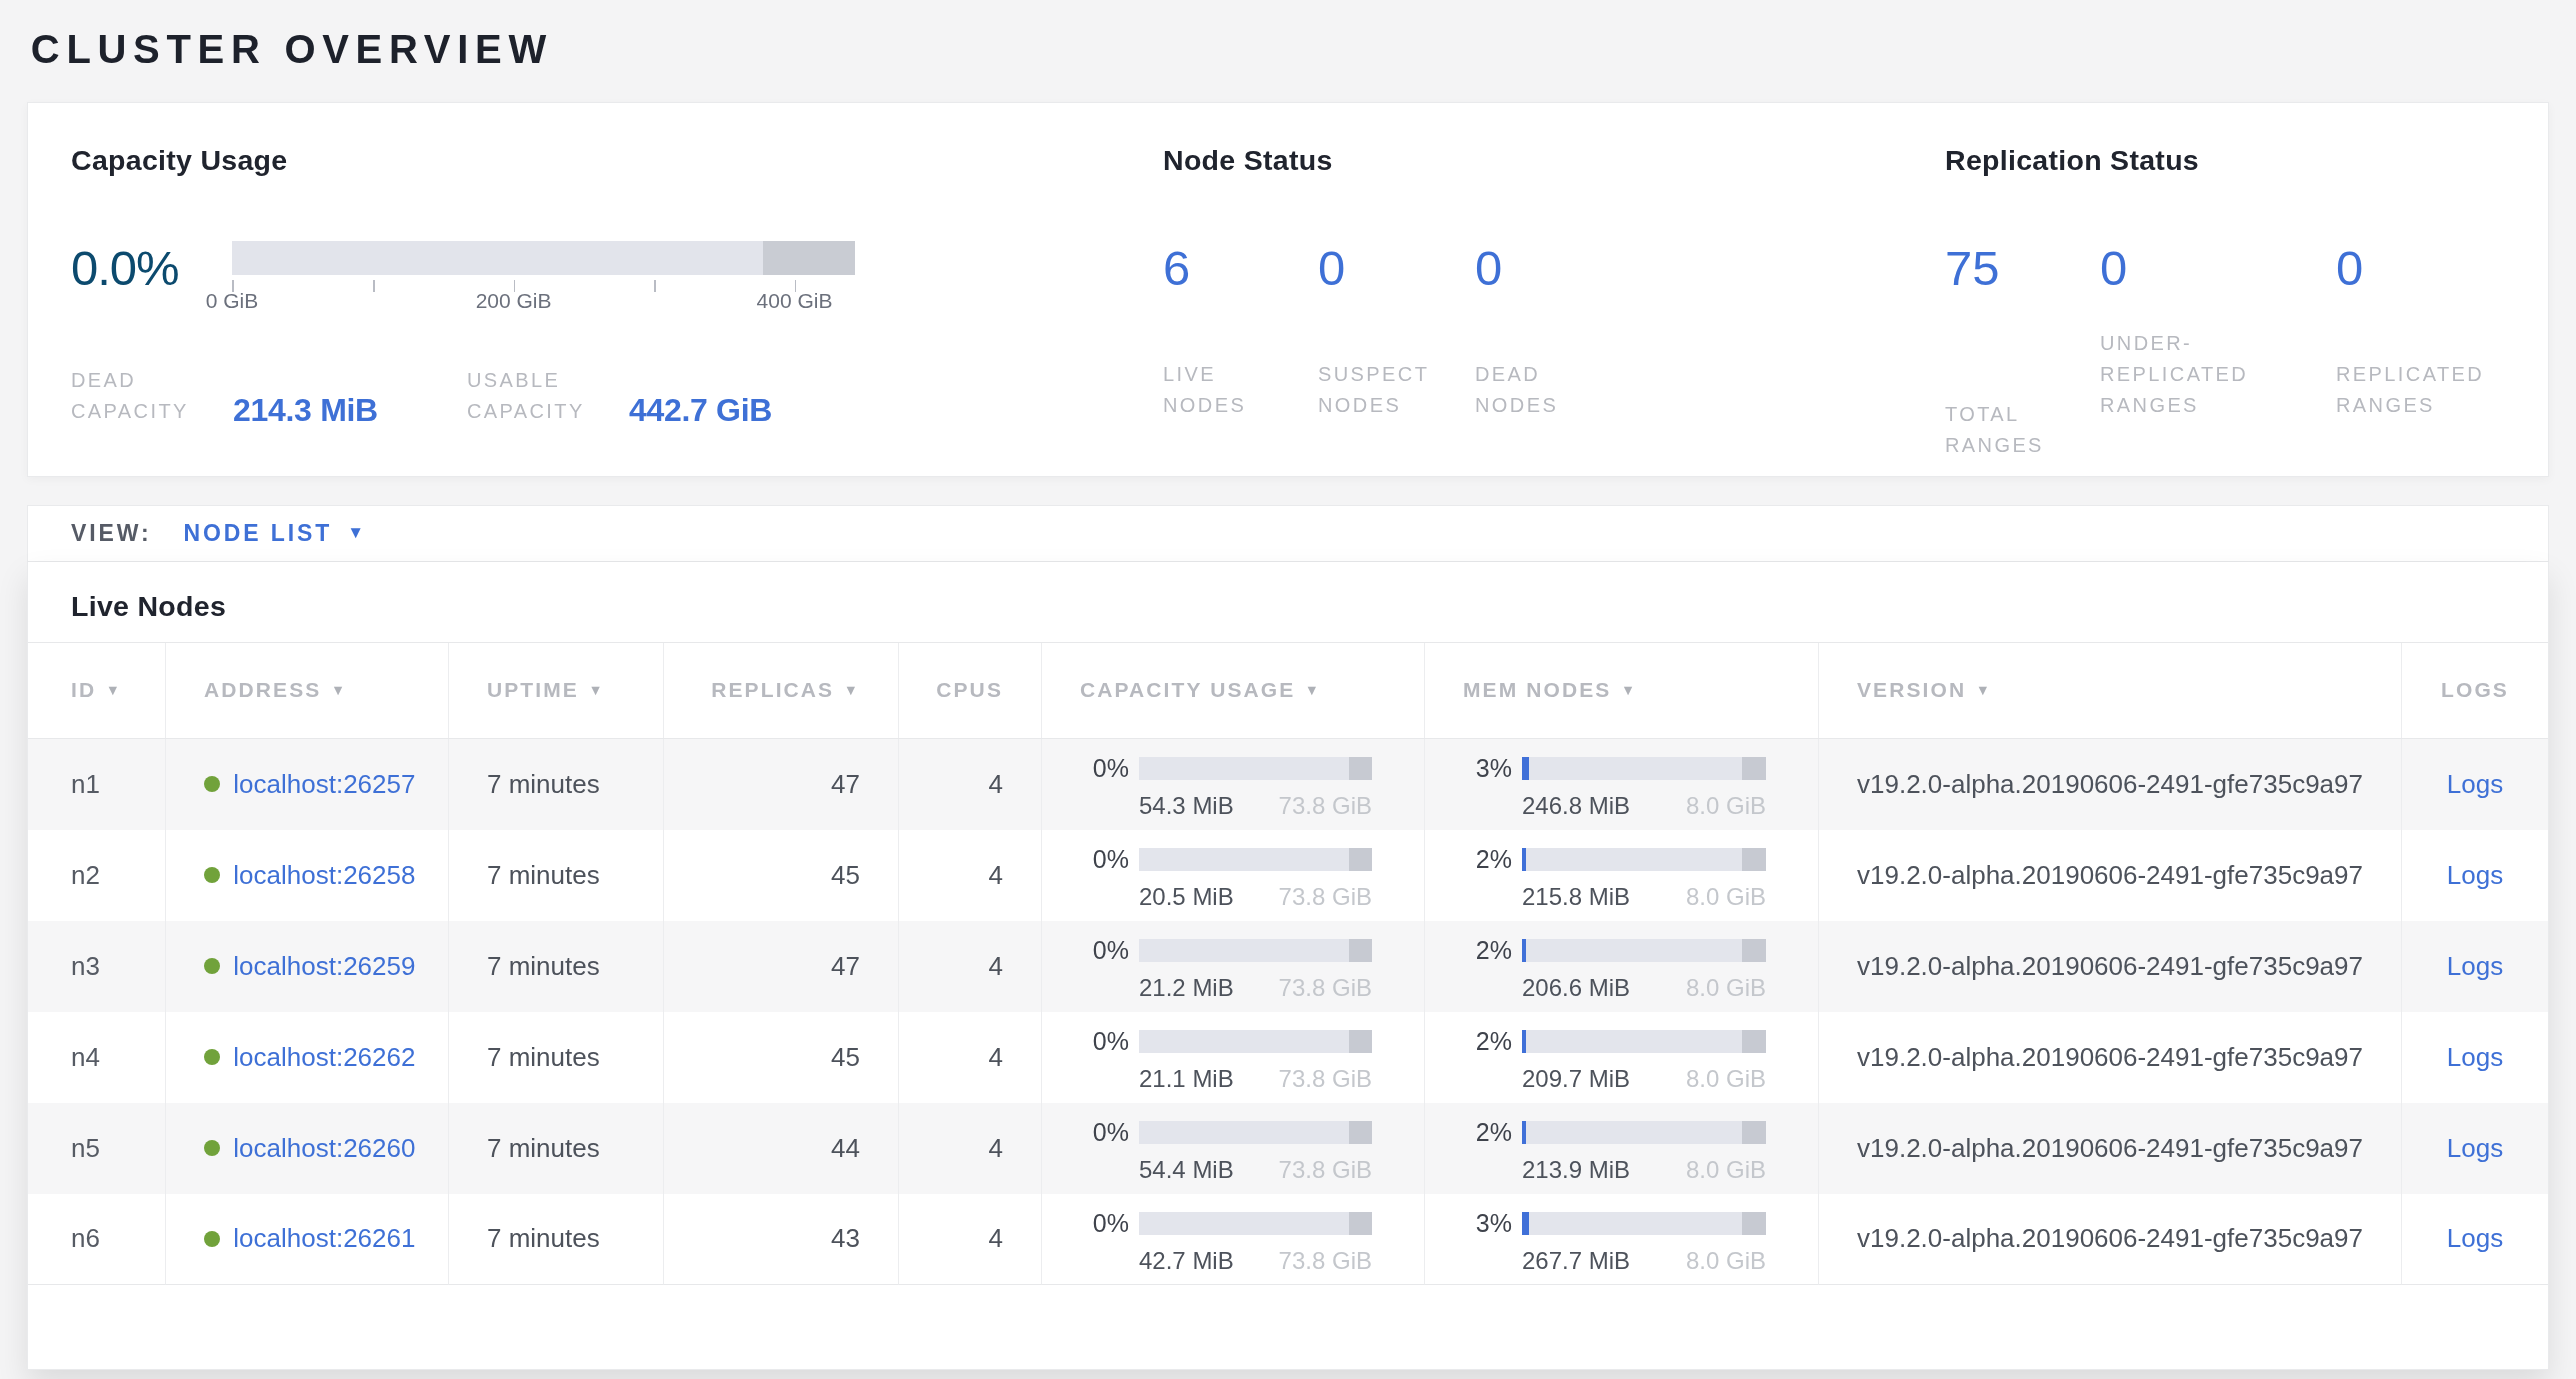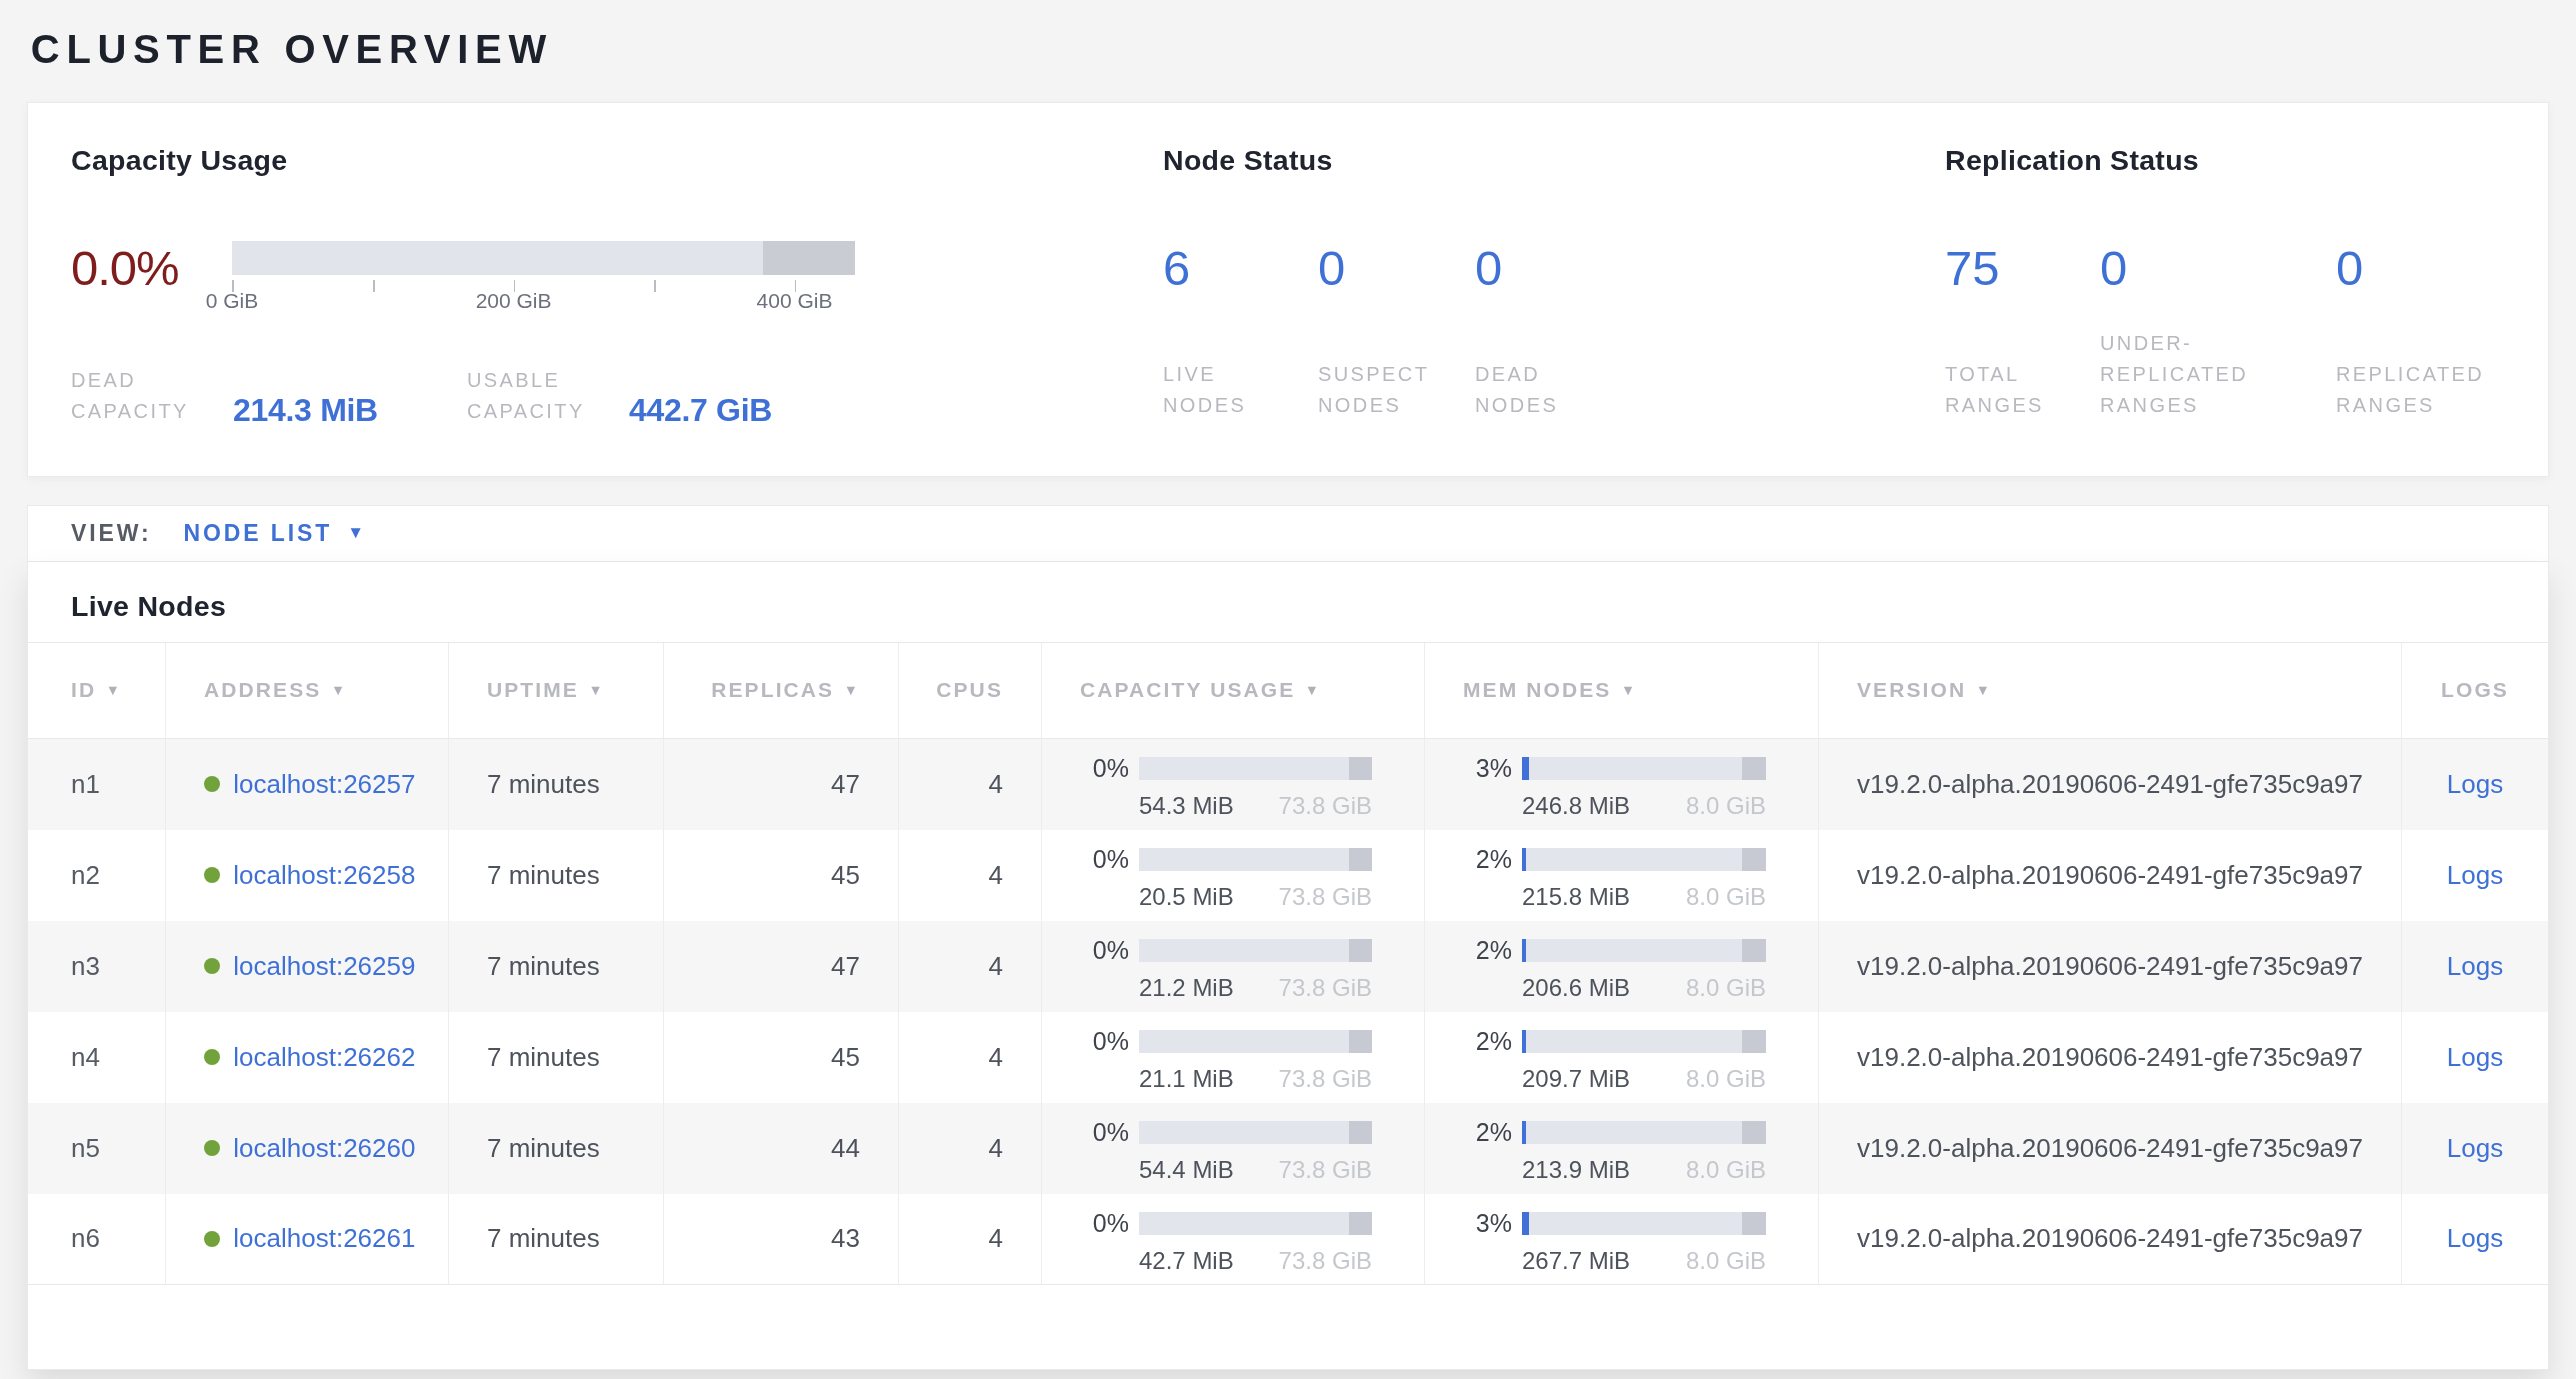--- a/index.html
+++ b/index.html
@@ -26,21 +26,21 @@
     height:375px; display:flex;
     padding:41px 0 0 43px;
   }
   .sec h2 { font-size:28.5px; font-weight:700; color:#20242e; letter-spacing:0.3px; }
   .sec-capacity { width:1092px; }
   .sec-nodes { width:782px; }
   .sec-replication { flex:1; }
 
   .cap-row { display:flex; margin-top:63px; }
   .cap-pct {
-    width:161px; font-size:49px; font-weight:500; color:#7f1d1d;
+    width:161px; font-size:49px; font-weight:500; color:#0c4a6e;
     line-height:57px; letter-spacing:-1px;
   }
   .cap-chart { width:623px; }
   .cap-bar { position:relative; height:34px; background:#e2e4eb; margin-top:1.9px; }
   .cap-bar-used { position:absolute; left:0; top:0; bottom:0; background:#3e70d6; }
   .cap-bar-other { position:absolute; right:0; top:0; bottom:0; background:#c9ccd3; }
   .cap-axis { position:relative; height:13.3px; }
   .cap-tick { position:absolute; top:4.8px; width:1.9px; height:11.4px; background:#b9bcc4; }
   .cap-ticklabels { position:relative; height:28.5px; }
   .cap-ticklabel {
@@ -61,21 +61,21 @@
   .bigstat { display:flex; flex-direction:column; }
   .bigstat-value {
     font-size:49px; font-weight:500; color:#3e70d6; line-height:57px;
   }
   .bigstat-label {
     height:94px; margin-top:30px; display:flex; flex-direction:column;
     justify-content:flex-end;
   }
   .sec-nodes .bigstat:nth-child(1){ width:155px; }
   .sec-nodes .bigstat:nth-child(2){ width:157px; }
-  .sec-replication .bigstat:nth-child(1){ width:155px; }
+  .sec-replication .bigstat:nth-child(1){ width:155px;gap:40px; }
   .sec-replication .bigstat:nth-child(2){ width:236px; }
 
   
   .view-bar {
     margin-top:28px; background:#fff; border:1px solid #e9eaec; border-bottom:1.9px solid #e7e8ea;
     height:57px; display:flex; align-items:center; padding-left:43px;
   }
   .view-label { font-size:23px; letter-spacing:2.9px; color:#565b66; font-weight:600; }
   .view-select { display:flex; align-items:center; margin-left:32px; cursor:pointer; }
   .view-selected { font-size:23px; letter-spacing:2.9px; color:#3e70d6; font-weight:600; }

